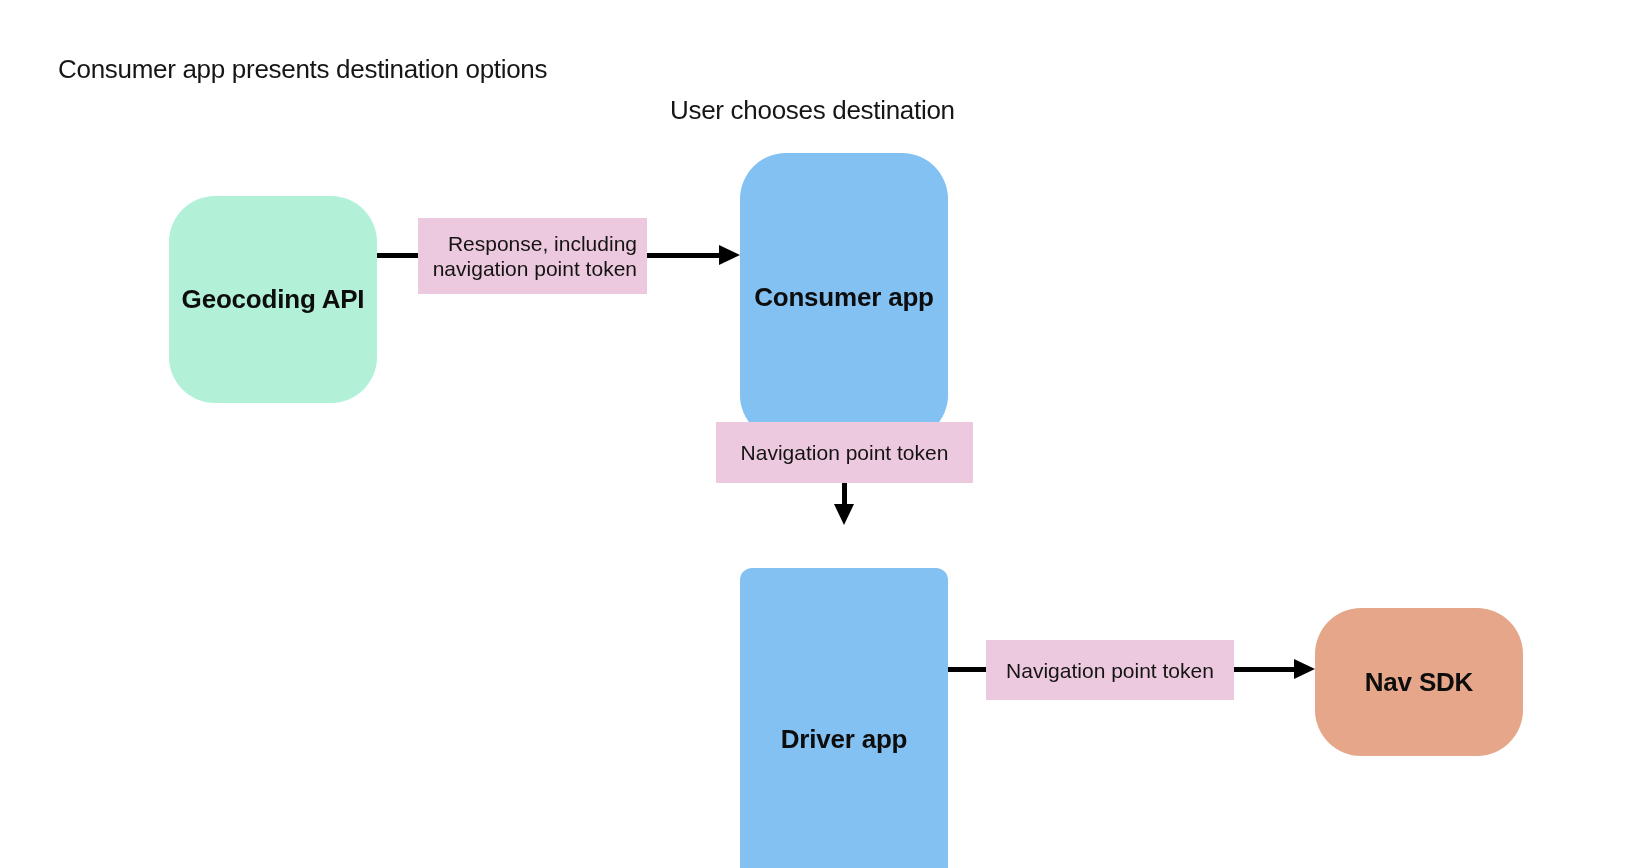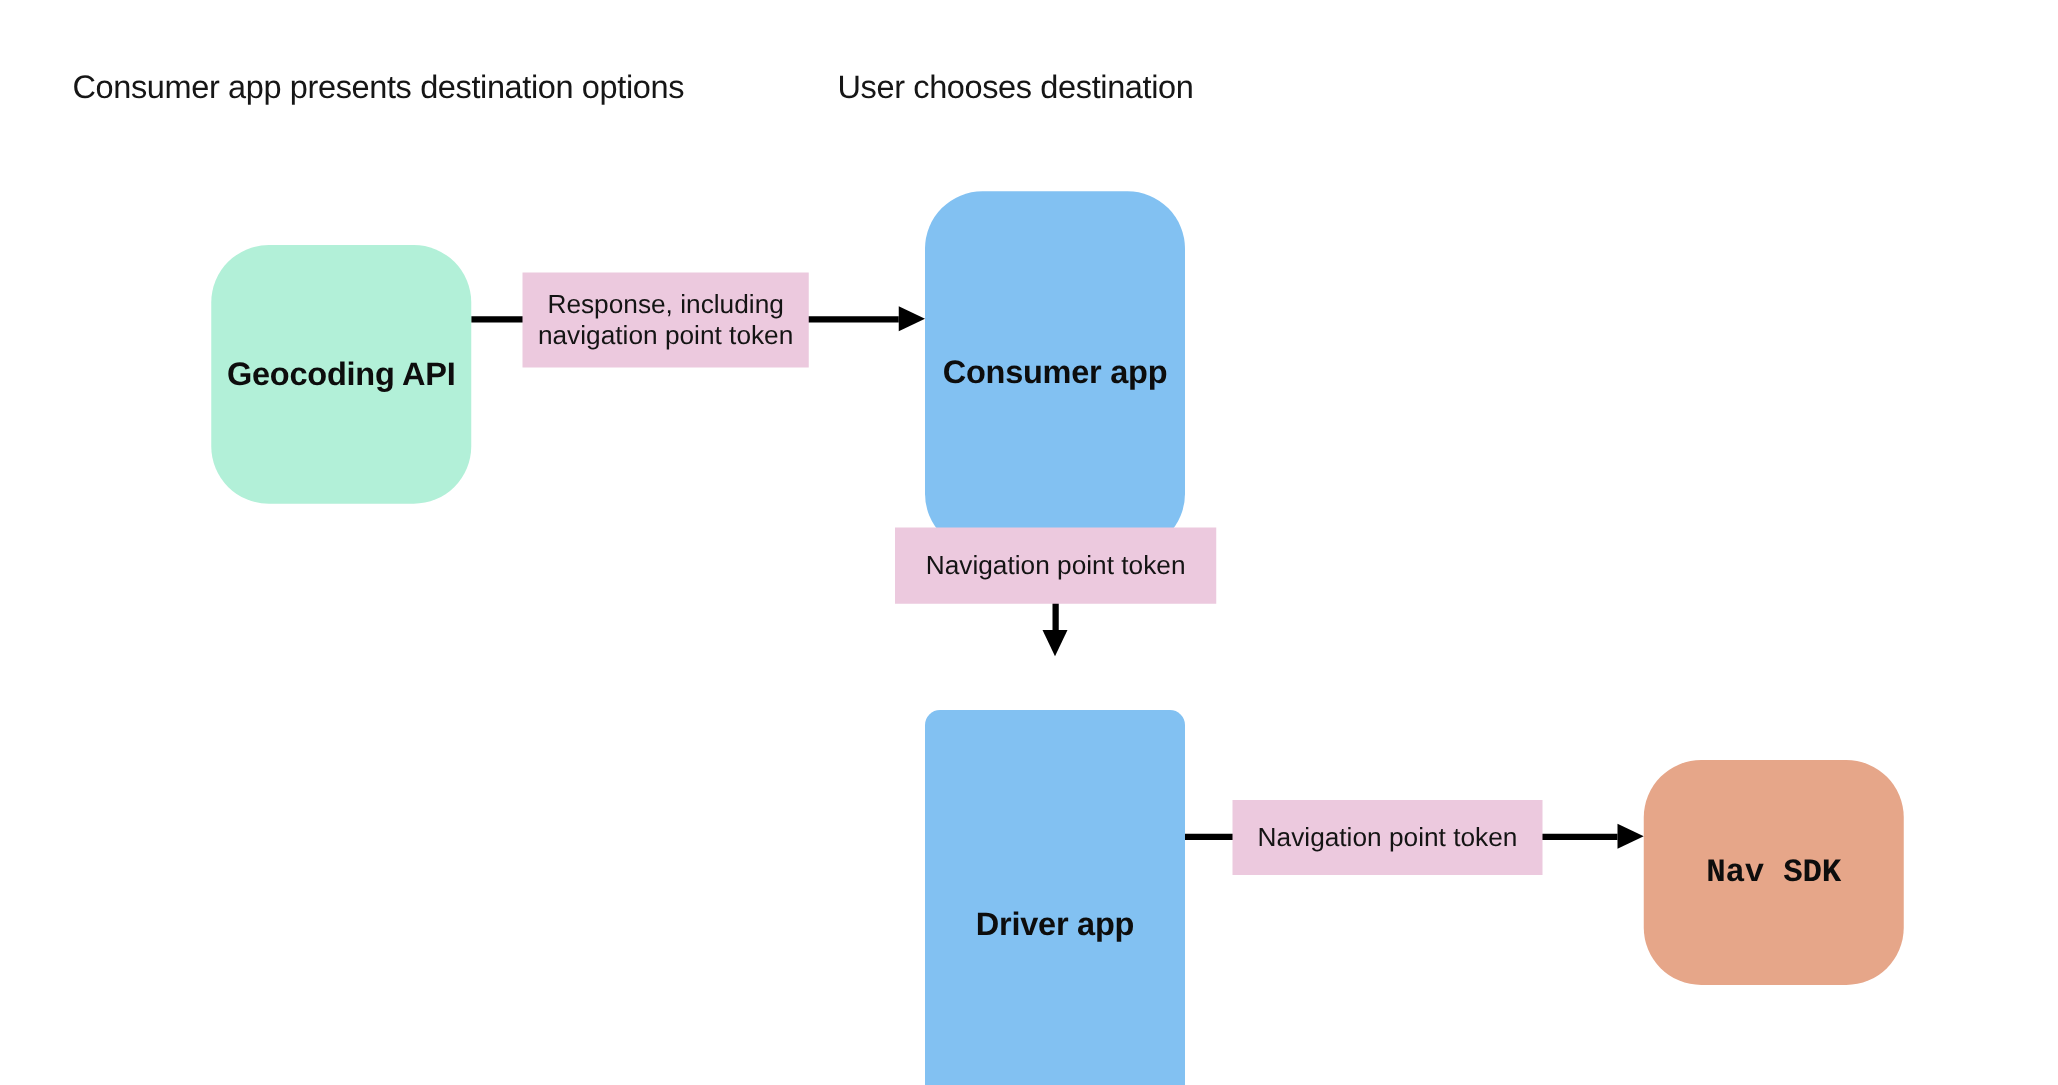--- a/index.html
+++ b/index.html
@@ -13,37 +13,37 @@
   .canvas { position: relative; width: 1646px; height: 868px; background: #ffffff; padding-left: 32px; }
 
   
   .col-header {
     position: absolute; top: 54px;
     font-size: 26px; line-height: 30px;
     letter-spacing: -0.3px; white-space: nowrap;
     color: #161616;
   }
   #hdr-1 { left: 58px; }
-  #hdr-2 { left: 670px; }
+  #hdr-2 { left: 670px; margin-top: 41px; }
   #hdr-3 { left: 1152px; }
 
   
   .node {
     position: absolute;
     display: flex; align-items: center; justify-content: center;
     border-radius: 46px;
     font-weight: bold; font-size: 26px; letter-spacing: -0.2px;
     text-align: left; color: #0d0d0d;
     z-index: 1;
     margin-top: 43px;
   }
   #node-geocoding { left: 169px; top: 153px; width: 208px; height: 207px; }
   #node-consumer  { left: 740px; top: 110px; width: 208px; height: 288px; }
   #node-driver    { left: 740px; top: 525px; width: 208px; height: 342px; border-radius: 12px; }
-  #node-navsdk    { left: 1315px; top: 565px; width: 208px; height: 180px; font-family: Liberation Mono, monospace; }
+  #node-navsdk    { left: 1315px; top: 565px; width: 208px; height: 148px; }
 
   
   .edge-line { position: absolute; background: #000; z-index: 0; }
   #line-1 { left: 377px; top: 253px; width: 342px; height: 5px; }
   #line-2 { left: 842px; top: 398px; width: 5px;  height: 108px; }
   #line-3 { left: 948px; top: 667px; width: 346px; height: 5px; }
 
   
   .arrowhead { position: absolute; width: 0; height: 0; z-index: 0; }
   .arrowhead.right {
@@ -58,21 +58,21 @@
   }
   #head-1 { left: 719px;  top: 245px; }
   #head-2 { left: 834px;  top: 504px; }
   #head-3 { left: 1294px; top: 659px; }
 
   
   .edge-label {
     position: absolute; z-index: 2;
     display: flex; align-items: center; justify-content: center;
     box-sizing: border-box;
-    text-align: center;
+    text-align: right;
     font-size: 21px; line-height: 25px;
     color: #141414;
   }
   #label-1 { left: 418px; top: 218px; width: 229px; height: 76px; padding: 0 10px; }
   #label-2 { left: 716px; top: 422px; width: 257px; height: 61px; white-space: nowrap; }
   #label-3 { left: 986px; top: 640px; width: 248px; height: 60px; white-space: nowrap; }
 </style>
 </head>
 <body>
 

